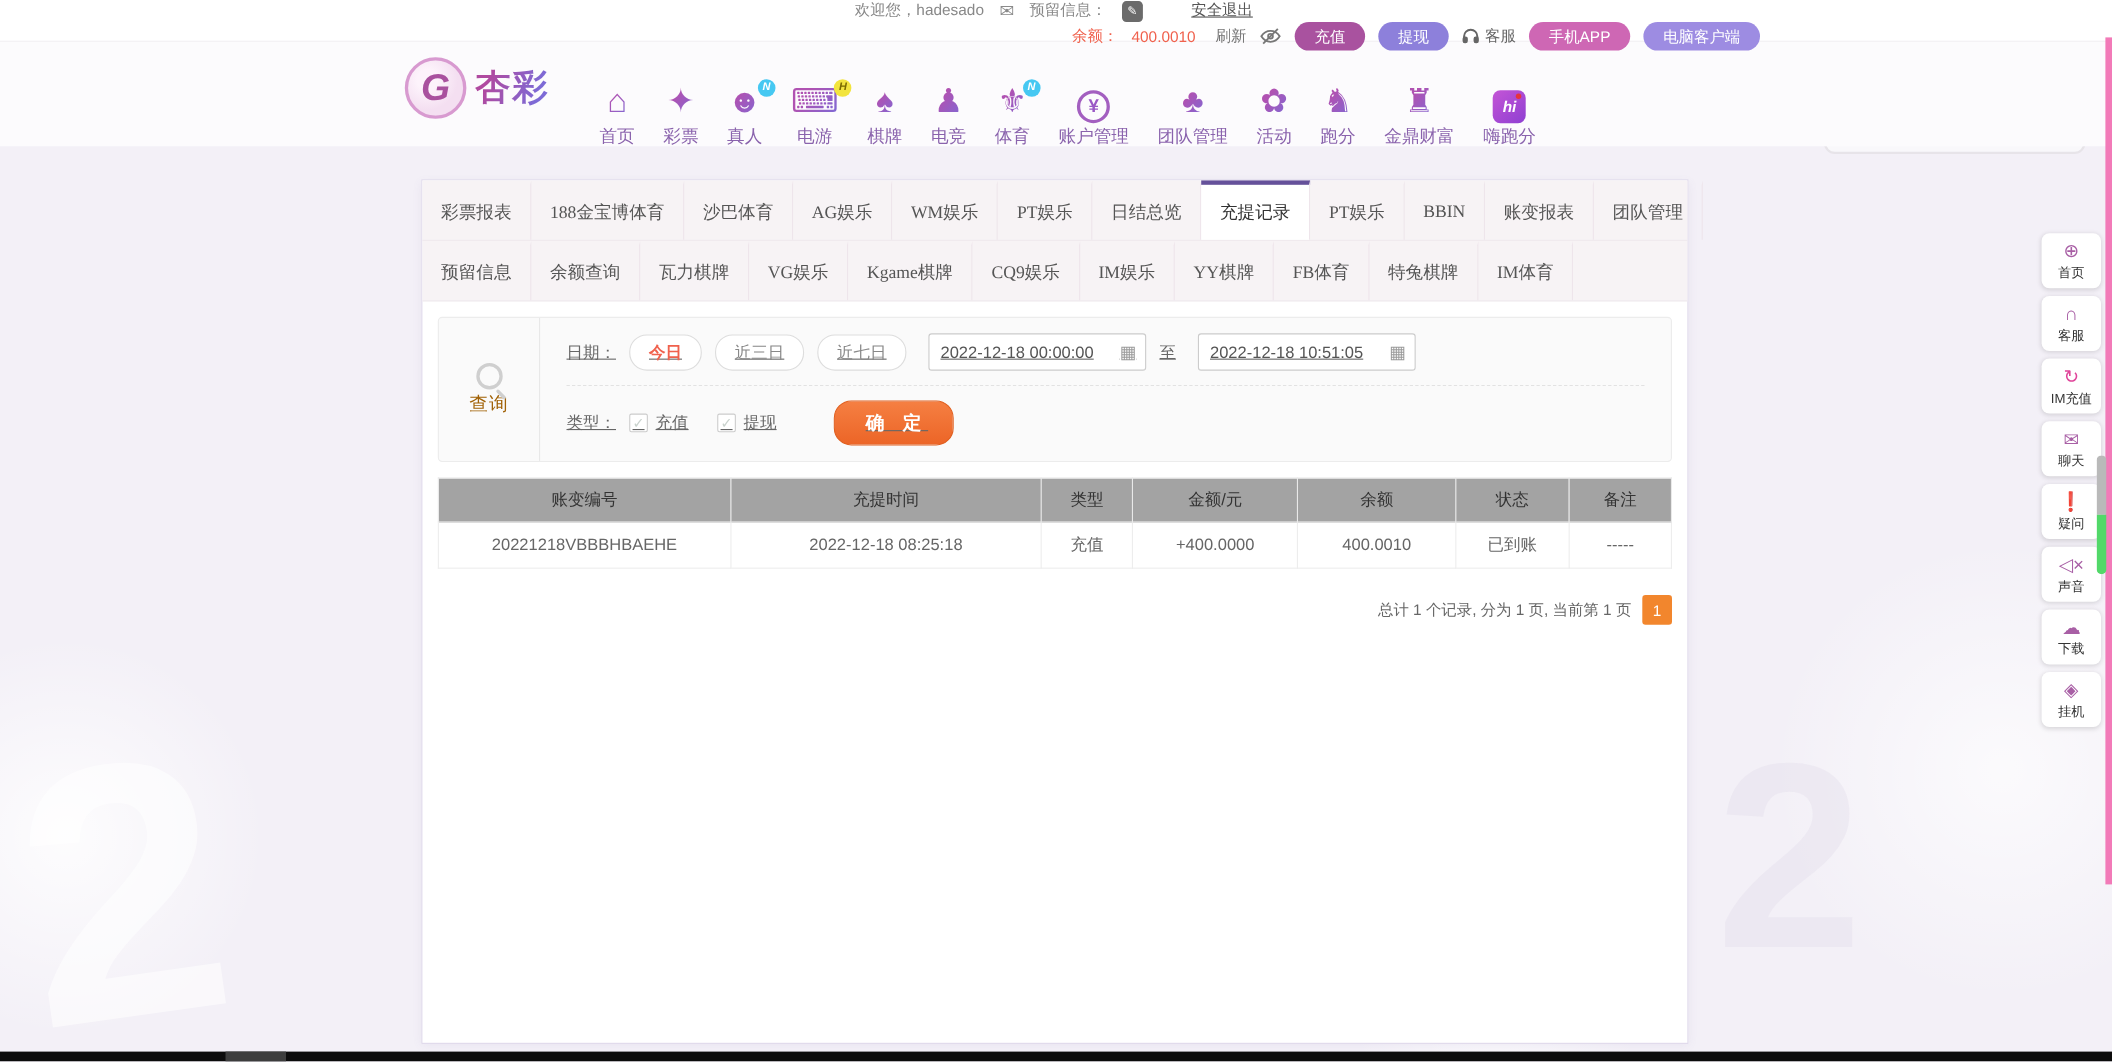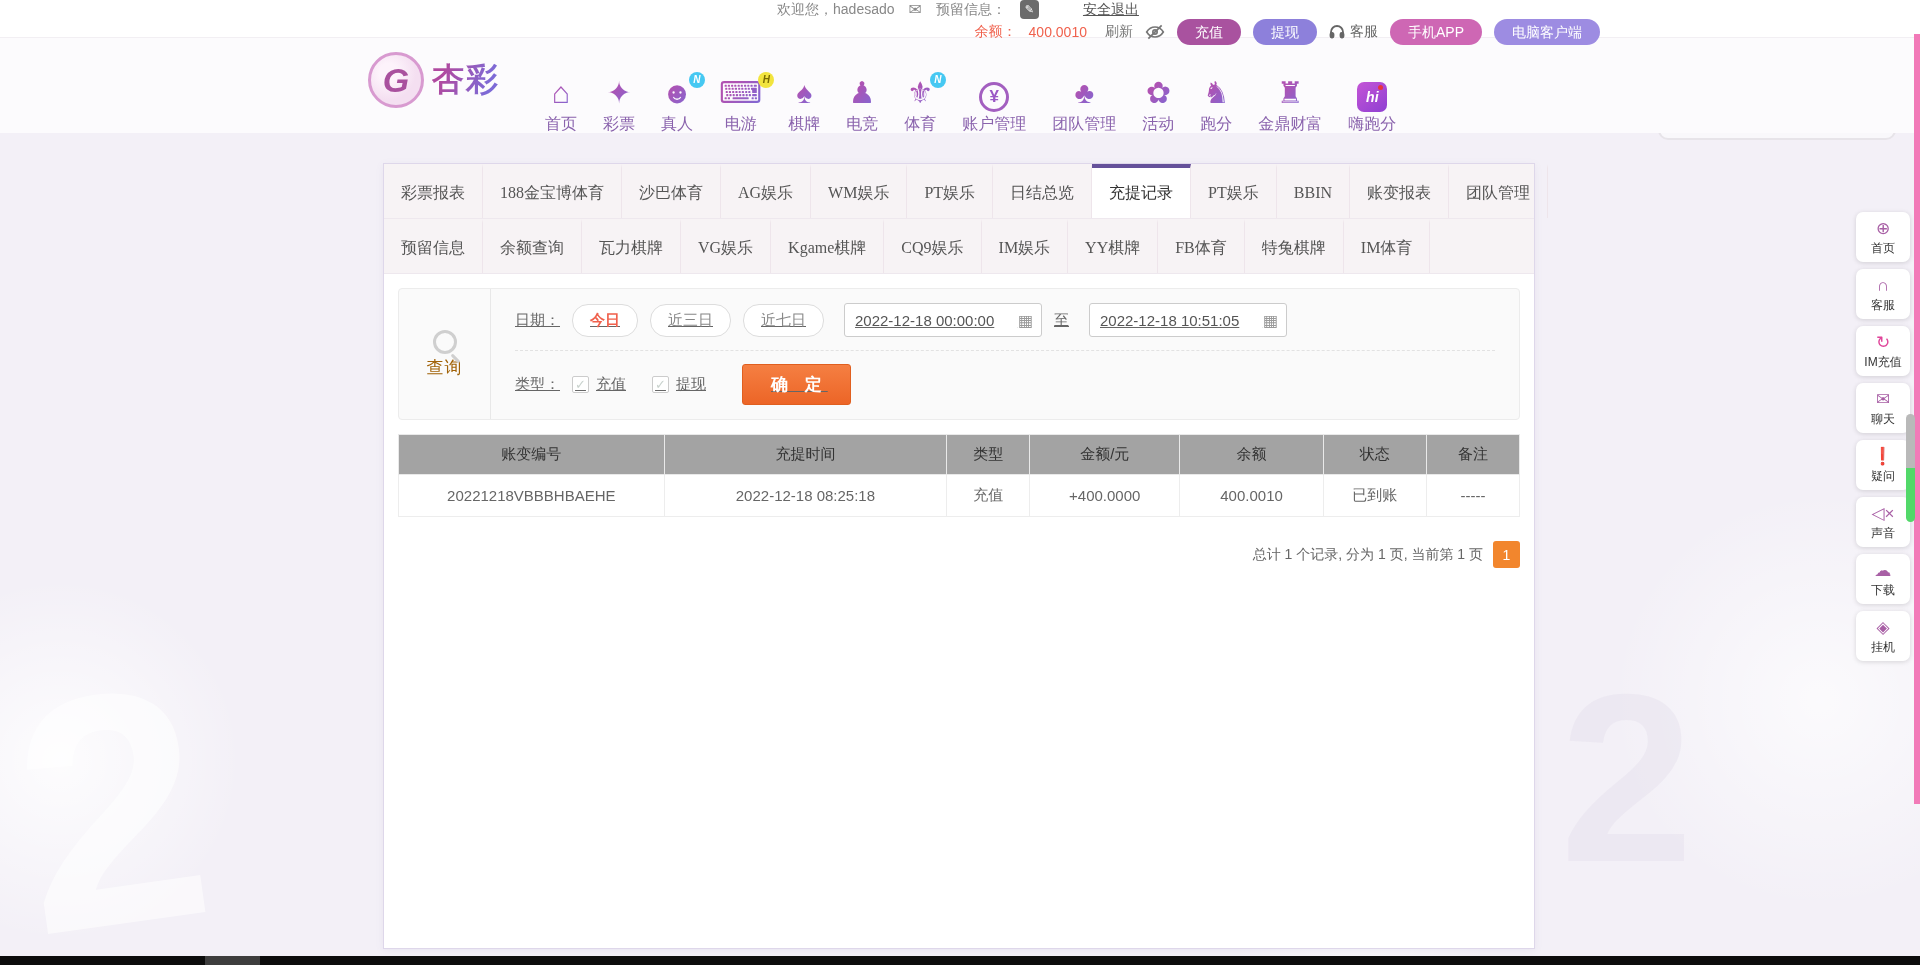--- a/index.html
+++ b/index.html
@@ -81,21 +81,21 @@
   .filter-main { flex:1; padding:14px 24px; display:flex; flex-direction:column; justify-content:center; }
   .f-row { display:flex; align-items:center; gap:12px; font-size:15px; color:#666;text-decoration:underline; }
   .dash-sep { border-top:1px dashed #e2e2e2; margin:13px 0; }
   .pill { background:#fff; border:1px solid #ddd; border-radius:16px; padding:6px 17px; font-size:15px; color:#888; cursor:pointer; }
   .pill.sel { color:#f0614d; font-weight:bold; }
   .date-input { width:198px; height:34px; background:#fff; border:1px solid #ccc; border-radius:3px; display:flex; align-items:center; padding:0 8px 0 10px; font-size:15px; color:#555; cursor:text; margin-left:8px; }
   .date-input .cal { margin-left:auto; color:#9a9a9a; font-size:16px; cursor:pointer; }
   .to-label { color:#666; }
   .checkbox { width:17px; height:17px; background:#fff; border:1px solid #ccc; border-radius:2px; display:inline-flex; align-items:center; justify-content:center; color:#c9d2cd; font-size:13px; cursor:pointer; }
   .chk-wrap { display:flex; align-items:center; gap:7px; cursor:pointer; }
-  .confirm-btn { margin-left:24px; background:linear-gradient(#f57f42,#ec6527); border:1px solid #e05f1f; color:#fff; font-size:17px; font-weight:bold; letter-spacing:6px; padding:8px 22px 8px 28px; border-radius:3px; cursor:pointer; }
+  .confirm-btn { margin-left:40px; background:linear-gradient(#f57f42,#ec6527); border:1px solid #e05f1f; color:#fff; font-size:17px; font-weight:bold; letter-spacing:6px; padding:8px 22px 8px 28px; border-radius:16px; cursor:pointer; }
 
   
   .tbl { margin:6px 14px 0; width:calc(100% - 28px); border-collapse:collapse; font-size:15px; }
   .tbl th { background:#a3a3a3; border:1px solid #e9e9e9; height:40px; font-weight:normal; color:#333;margin-left:47px; }
   .tbl td { border:1px solid #ededed; height:42px; text-align:center; color:#666; }
   .amt-pos { color:#e23c3c; }
   .status-ok { color:#2eaf4b; }
 
   
   .pager { display:flex; align-items:center; justify-content:flex-end; gap:10px; margin:24px 14px 0; font-size:14px; color:#666; }

